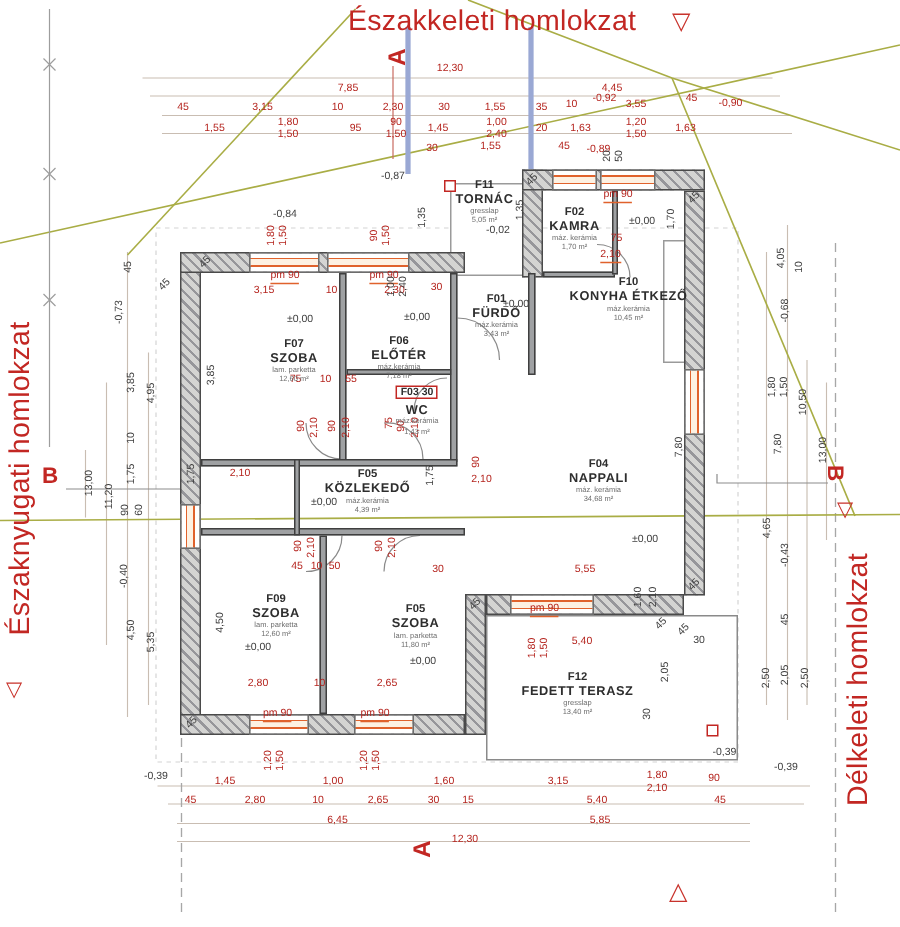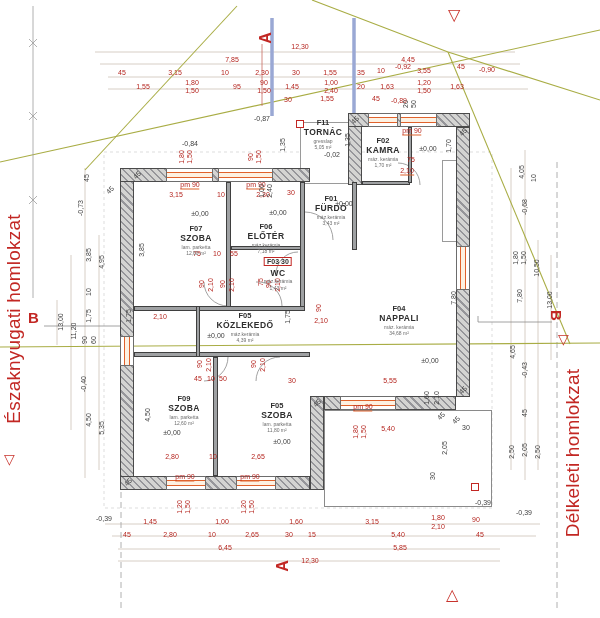--- a/index.html
+++ b/index.html
@@ -148,20 +148,26 @@
         <div class="nm">KAMRA</div>
         <div class="mt">máz. kerámia</div>
         <div class="ar">1,70 m²</div>
       </div>
       <div class="room" style="left: 331px; top: 194px;">
         <div class="code">F01</div>
         <div class="nm">FÜRDŐ</div>
         <div class="mt">máz.kerámia</div>
         <div class="ar">3,43 m²</div>
       </div>
+      <div class="room" style="left: 419px; top: 183px;">
+        <div class="code">F10</div>
+        <div class="nm">KONYHA ÉTKEZŐ</div>
+        <div class="mt">máz.kerámia</div>
+        <div class="ar">10,45 m²</div>
+      </div>
       <div class="room" style="left: 196px; top: 224px;">
         <div class="code">F07</div>
         <div class="nm">SZOBA</div>
         <div class="mt">lam. parketta</div>
         <div class="ar">12,60 m²</div>
       </div>
       <div class="room" style="left: 266px; top: 222px;">
         <div class="code">F06</div>
         <div class="nm">ELŐTÉR</div>
         <div class="mt">máz.kerámia</div>
@@ -184,20 +190,26 @@
         <div class="code">F09</div>
         <div class="nm">SZOBA</div>
         <div class="mt">lam. parketta</div>
         <div class="ar">12,60 m²</div>
       </div>
       <div class="room" style="left: 277px; top: 401px;">
         <div class="code">F05</div>
         <div class="nm">SZOBA</div>
         <div class="mt">lam. parketta</div>
         <div class="ar">11,80 m²</div>
+      </div>
+      <div class="room" style="left: 385px; top: 446px;">
+        <div class="code">F12</div>
+        <div class="nm">FEDETT TERASZ</div>
+        <div class="mt">gresslap</div>
+        <div class="ar">13,40 m²</div>
       </div>
     </div>
   <div class="lyr" id="dims-layer">
       <span class="dim" style="left: 300px; top: 46px;">12,30</span>
       <span class="dim" style="left: 232px; top: 59px;">7,85</span>
       <span class="dim" style="left: 408px; top: 59px;">4,45</span>
       <span class="dim" style="left: 122px; top: 72px;">45</span>
       <span class="dim" style="left: 175px; top: 72px;">3,15</span>
       <span class="dim" style="left: 225px; top: 72px;">10</span>
       <span class="dim" style="left: 262px; top: 72px;">2,30</span>
@@ -355,20 +367,21 @@
       <span class="dim dk" style="left: 483px; top: 502px;">-0,39</span>
       <span class="dim d dk" style="left: 137px; top: 175px;">45</span>
       <span class="dim d dk" style="left: 110px; top: 190px;">45</span>
       <span class="dim d dk" style="left: 355px; top: 120px;">45</span>
       <span class="dim d dk" style="left: 463px; top: 132px;">45</span>
       <span class="dim d dk" style="left: 128px; top: 482px;">45</span>
       <span class="dim d dk" style="left: 463px; top: 390px;">45</span>
       <span class="dim d dk" style="left: 317px; top: 403px;">45</span>
     </div>
 
+  <div class="ftitle" style="left:232px;top:4px;">Északkeleti homlokzat</div>
   <div class="tri" style="left:448px;top:7px;font-size:16px;">▽</div>
   <div class="tri" style="left:446px;top:587px;font-size:16px;">△</div>
   <div class="ftitle vert" style="left:-136px;top:308px;">Északnyugati homlokzat</div>
   <div class="tri" style="left:4px;top:452px;">▽</div>
   <div class="ftitle vert" style="left:423px;top:442px;">Délkeleti homlokzat</div>
   <div class="tri" style="left:558px;top:332px;">▽</div>
 
   <div class="secmark rot90" style="left:260px;top:30px;">A</div>
   <div class="secmark rot90" style="left:277px;top:558px;">A</div>
   <div class="secmark" style="left:28px;top:310px;font-size:15px;">B</div>

